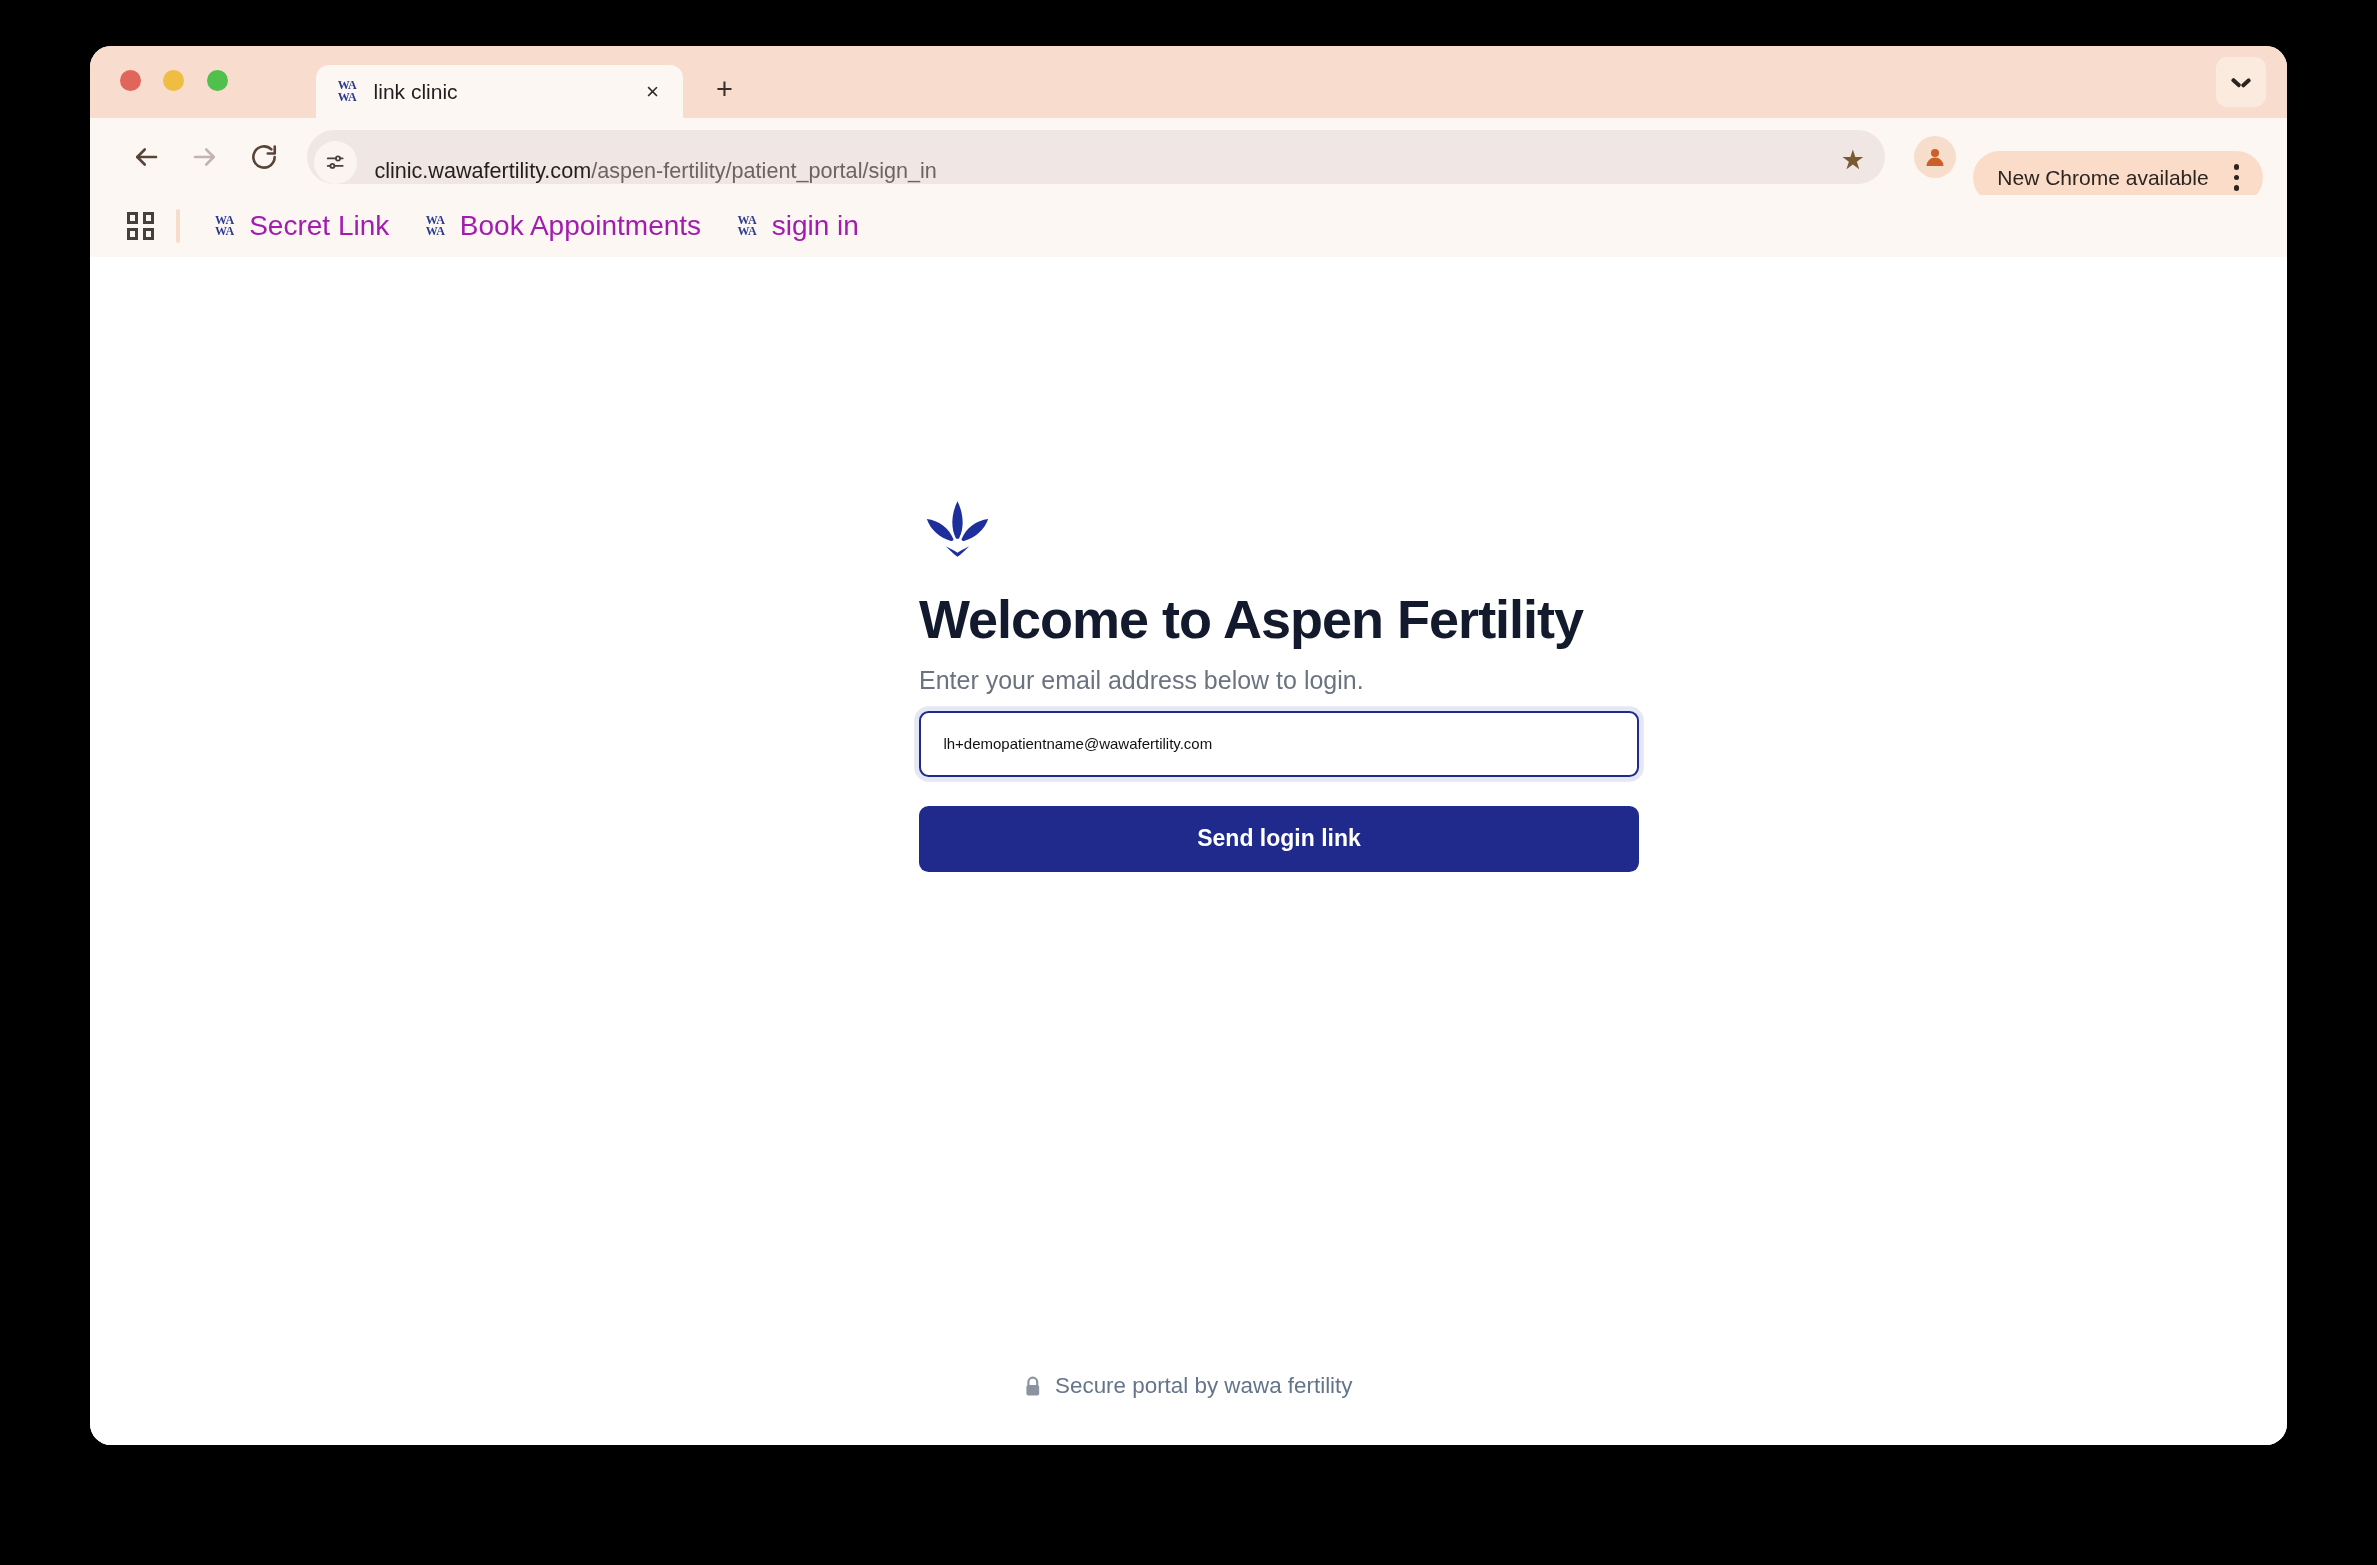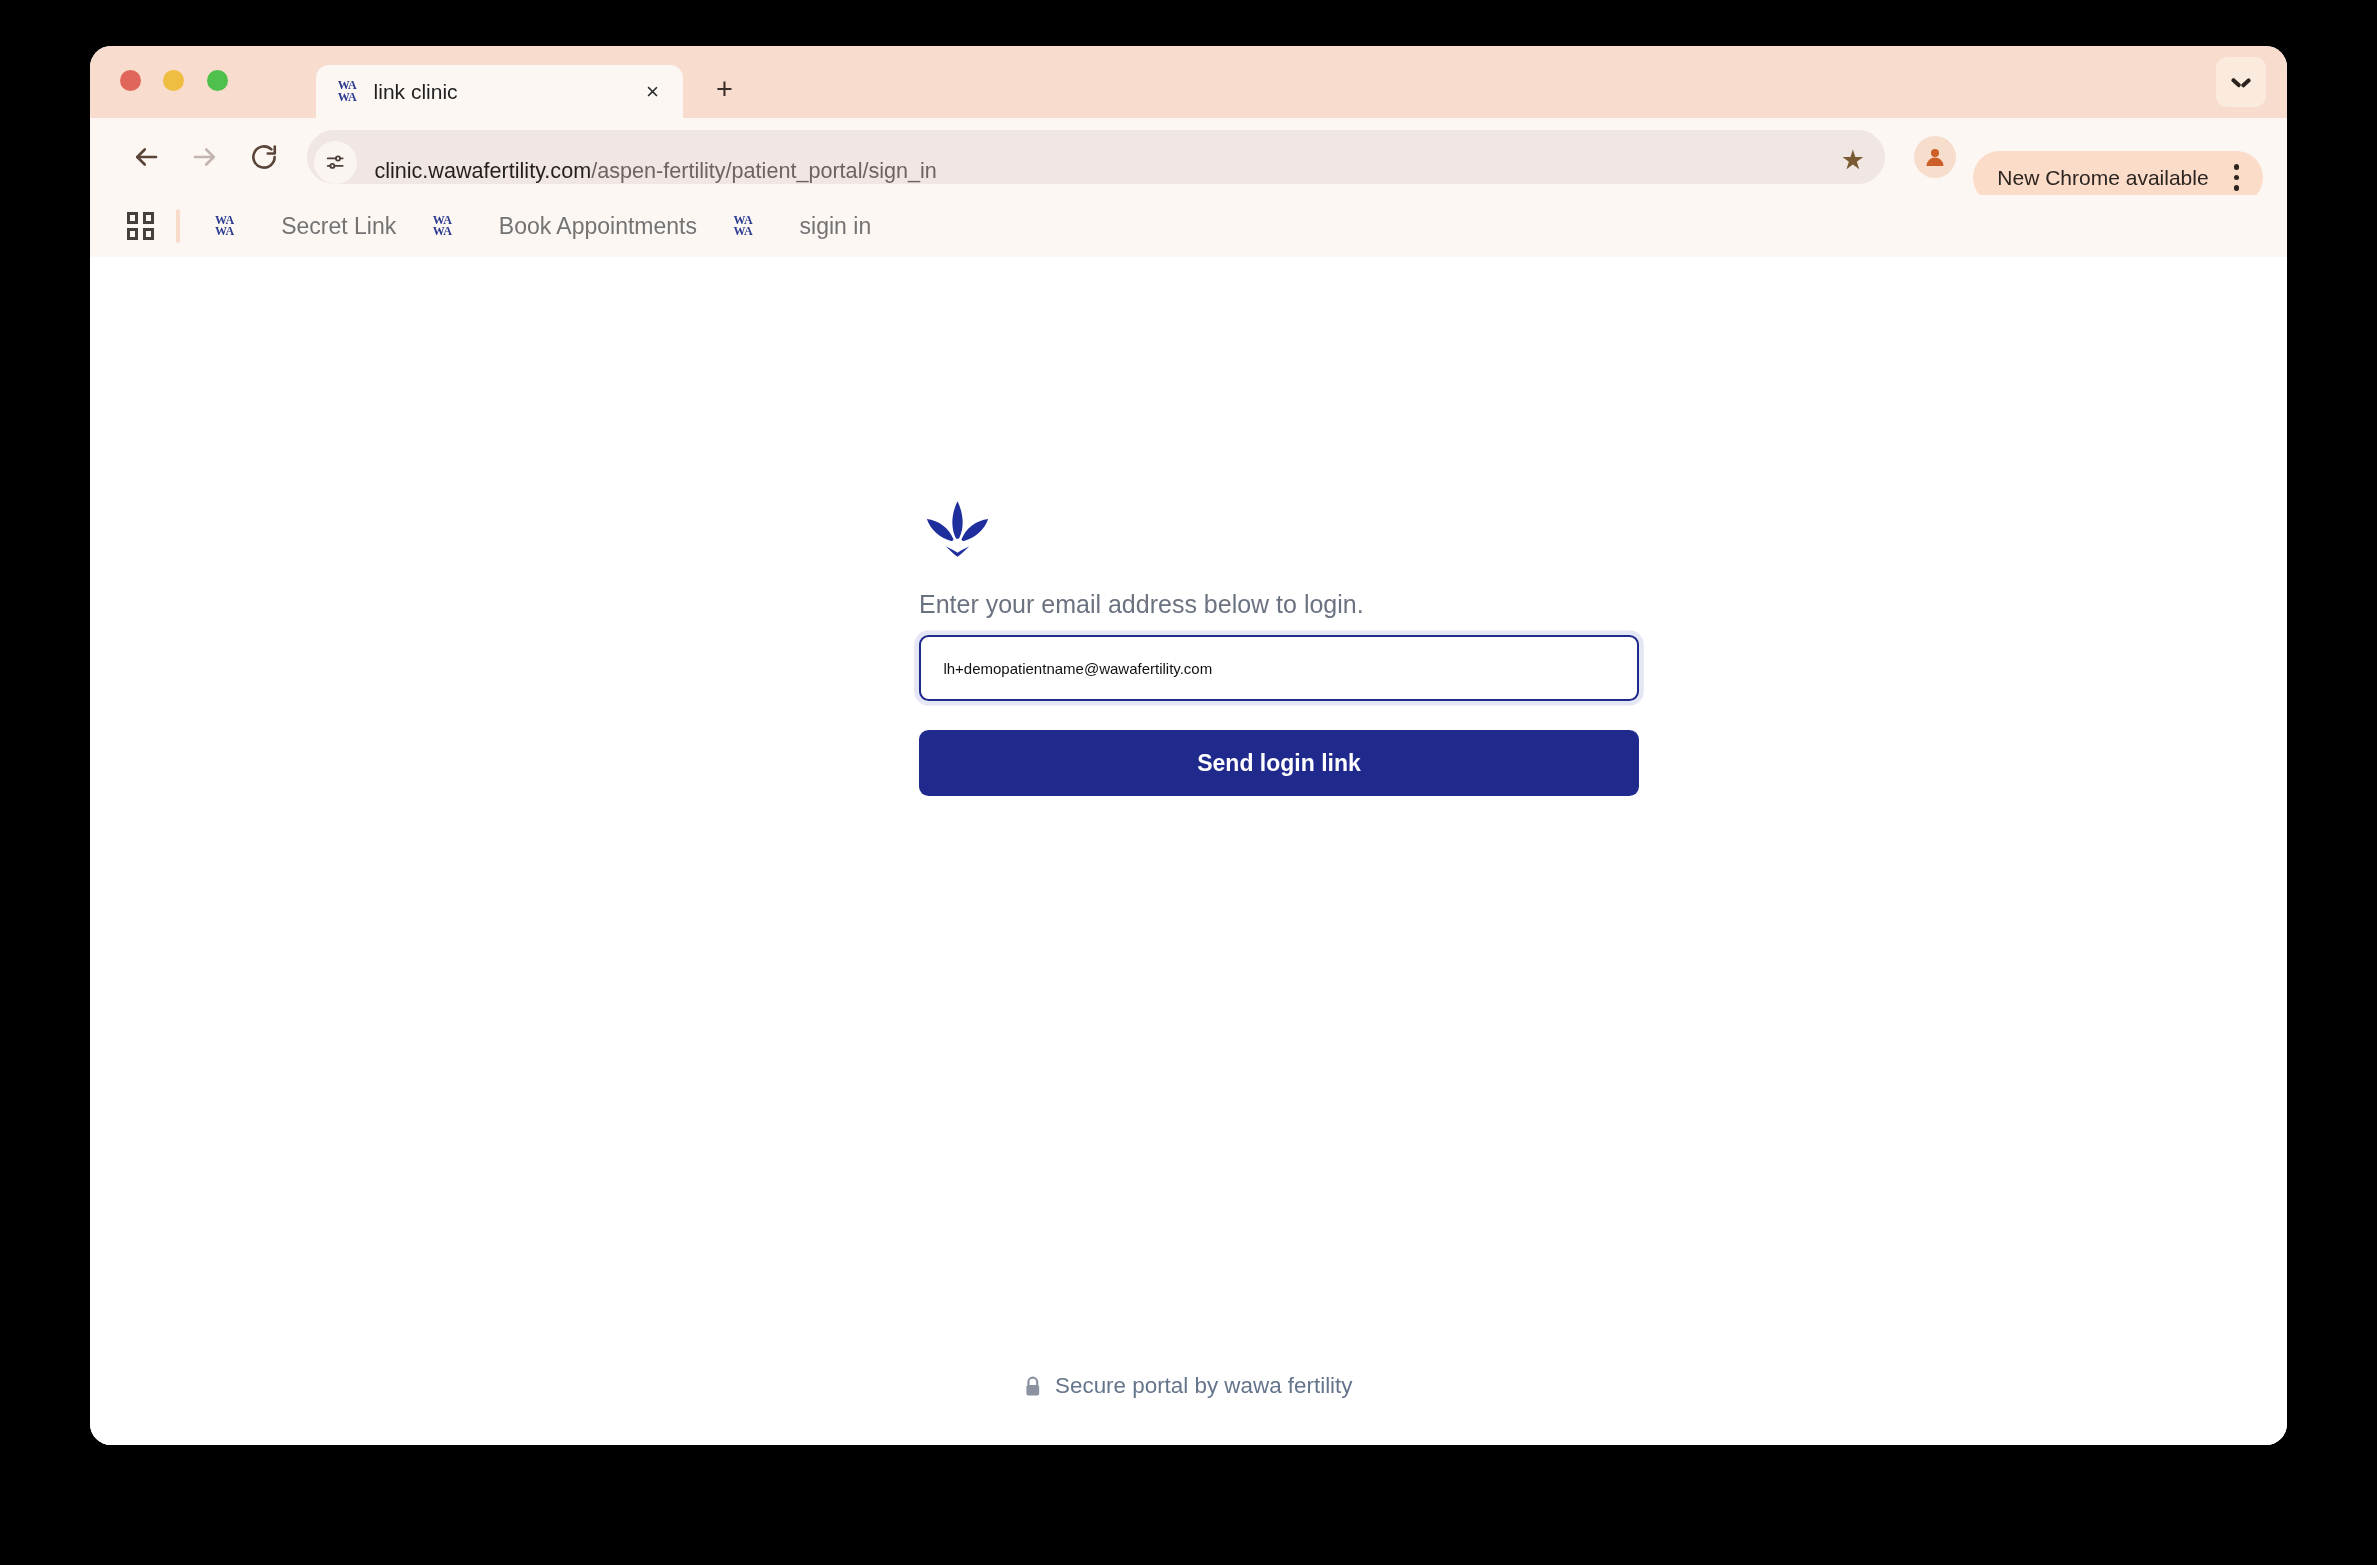--- a/index.html
+++ b/index.html
@@ -225,24 +225,23 @@
   .bm {
     display: flex;
     align-items: center;
     gap: 11.2px;
     padding: 6.4px 13px;
     border-radius: 8px;
     margin-right: 6.4px;
     flex: 0 0 auto;
   }
   .bm .bm-label {
-    font-size: 23px;
-    color: #737373;
+    font-size: 28px;
+    color: #a21caf;
     white-space: nowrap;
-    margin-left: 32px;
   }
 
   
   .page {
     flex: 1;
     background: #ffffff;
     position: relative;
     display: flex;
     flex-direction: column;
     align-items: center;
@@ -435,20 +434,21 @@
   <div class="page">
     <div class="card">
 
       <svg class="logo" viewBox="0 0 64 50">
         <path d="M32 2 C27 12 26 24 30.5 33 C31 34 33 34 33.5 33 C38 24 37 12 32 2 Z" fill="#1e2e9c"></path>
         <path d="M6 17 C16 18 25 25 28.5 34 C29 35 27.5 36 26.5 35.5 C17 33 9 26 6 17 Z" fill="#1e2e9c"></path>
         <path d="M58 17 C48 18 39 25 35.5 34 C35 35 36.5 36 37.5 35.5 C47 33 55 26 58 17 Z" fill="#1e2e9c"></path>
         <path d="M22 40 C26 44 29.5 47 32 49 C34.5 47 38 44 42 40 C38 42 35 43.5 32 45.5 C29 43.5 26 42 22 40 Z" fill="#1e2e9c"></path>
       </svg>
 
+      <h1 class="title">Welcome to Aspen Fertility</h1>
       <div class="subtitle">Enter your email address below to login.</div>
 
       <input class="email-input" type="text" value="lh+demopatientname@wawafertility.com" style="">
 
       <button class="send-btn">Send login link</button>
     </div>
 
     <div class="footer">
       <svg class="lock" viewBox="0 0 16 20">
         <path d="M4 9 V6.2 a4 4 0 0 1 8 0 V9" fill="none" stroke="#8b93a1" stroke-width="2"></path>

